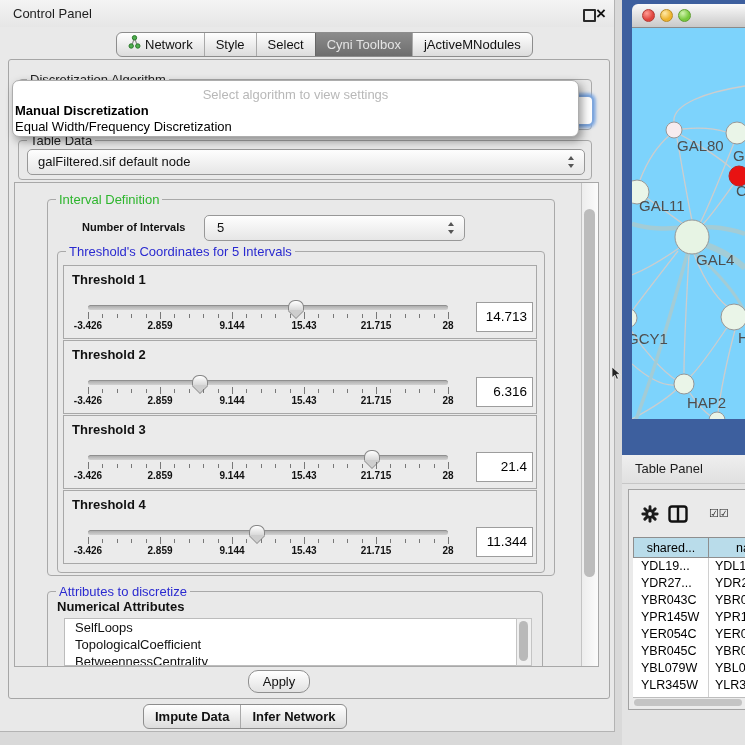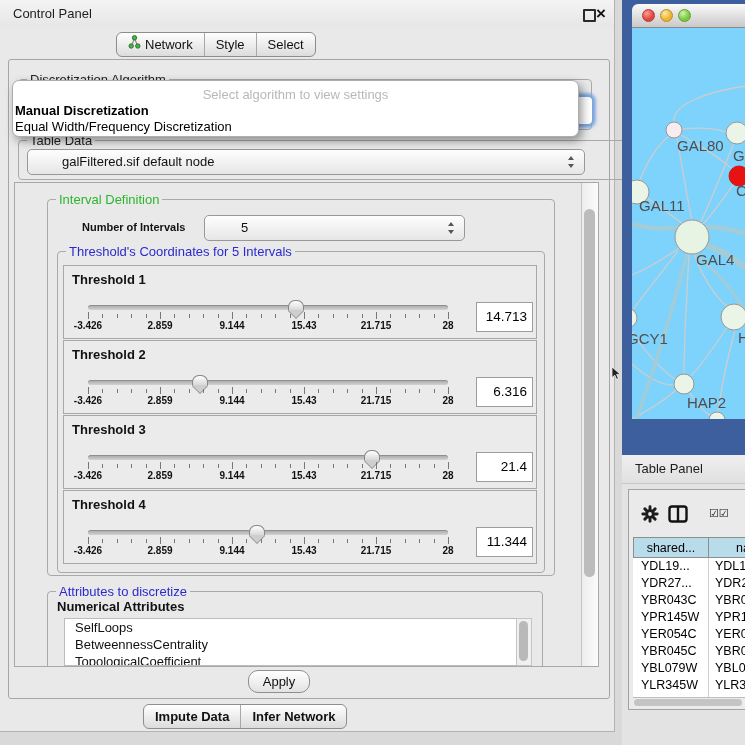--- a/index.html
+++ b/index.html
@@ -21,21 +21,21 @@
   .topstrip{left:69px;top:32px;margin-left:47px;}
   .botstrip{left:143px;top:704px;}
   
   .cpanel{left:8px;top:59px;width:600px;height:638px;border:1px solid #a6a6a6;border-radius:3px;background:#e9e9e9;}
   
   .grp{border:1px solid #a9a9a9;border-radius:4px;}
   .grp-title{position:absolute;top:-8px;left:8px;background:#e9e9e9;padding:0 3px;font-size:13px;line-height:15px;white-space:nowrap;}
   .g-green{color:#2db52d;} .g-blue{color:#2a2ad0;} .g-dark{color:#222;}
   
   .combo{border:1px solid #989898;border-radius:5px;background:linear-gradient(#fefefe,#e6e6e6);font-size:13px;color:#111;}
-  .combo .cv{position:absolute;left:10px;top:0;line-height:24px;margin-left:24px;}
+  .combo .cv{position:absolute;left:10px;top:0;line-height:24px;}
   .spin{position:absolute;right:9px;top:50%;width:7px;height:12px;transform:translateY(-50%);}
   .spin:before,.spin:after{content:"";position:absolute;left:0;border-left:3.5px solid transparent;border-right:3.5px solid transparent;}
   .spin:before{top:0;border-bottom:4px solid #555;}
   .spin:after{bottom:0;border-top:4px solid #555;}
   
   .focus-ring{left:24px;top:95px;width:566px;height:27px;border:2px solid #7fa7dd;border-radius:6px;background:#fff;
               box-shadow:0 0 3px 2px rgba(120,165,225,.85);z-index:3;}
   .popup{left:12px;top:80px;width:565px;height:55px;background:#fff;border:1px solid #adadad;border-radius:7px;
          box-shadow:3px 4px 10px rgba(0,0,0,.4);z-index:6;text-decoration:underline;}
   .popup .hint{position:absolute;left:0;top:6px;width:100%;text-align:center;font-size:13px;color:#b8b8b8;}
@@ -118,36 +118,42 @@
         </svg>
       </span>
       <span>Network</span>
     </div>
     <div class="tseg">
         <span>Style</span>
       </div>
     <div class="tseg">
         <span>Select</span>
       </div>
+    <div class="tseg active">
+        <span>Cyni Toolbox</span>
+      </div>
+    <div class="tseg">
+        <span>jActiveMNodules</span>
+      </div>
   </div>
 
   <div class="abs cpanel"></div>
 
   <div class="abs grp" style="left:18px;top:79px;width:572px;height:49px;">
     <div class="grp-title g-dark">Discretization Algorithm</div>
   </div>
   <div class="abs focus-ring"></div>
 
   <div class="abs popup">
     <div class="hint">Select algorithm to view settings</div>
     <div class="opt opt1">Manual Discretization</div>
     <div class="opt opt2">Equal Width/Frequency Discretization</div>
   </div>
 
-  <div class="abs grp" style="left:18px;top:140px;width:572px;height:38px;padding-left:37px;">
+  <div class="abs grp" style="left:18px;top:140px;width:572px;height:38px;">
     <div class="grp-title g-dark">Table Data</div>
     <div class="combo" style="position:absolute;left:8px;top:8px;width:556px;height:24px;">
       <span class="cv">galFiltered.sif default node</span>
       <span class="spin"></span>
     </div>
   </div>
 
   <div class="abs spane">
 
     <div class="abs grp" style="left:32px;top:16px;width:506px;height:375px;">
@@ -332,22 +338,22 @@
         </div>
       <div class="vbox">11.344</div>
     </div>
 
     <div class="abs grp" style="left:32px;top:408px;width:494px;height:110px;">
       <div class="grp-title g-blue">Attributes to discretize</div>
     </div>
     <div class="abs" style="left:42px;top:416px;font-size:13px;font-weight:700;color:#111;">Numerical Attributes</div>
     <div class="attr-list">
         <div class="attr-item">SelfLoops</div>
+        <div class="attr-item">TopologicalCoefficient</div>
         <div class="attr-item">BetweennessCentrality</div>
-        <div class="attr-item">TopologicalCoefficient</div>
       </div>
     <div class="lsb">
       <div class="vthumb"></div>
     </div>
 
     <div class="vsb">
       <div class="vthumb" style="top:26px;height:368px;"></div>
     </div>
   </div>
 

